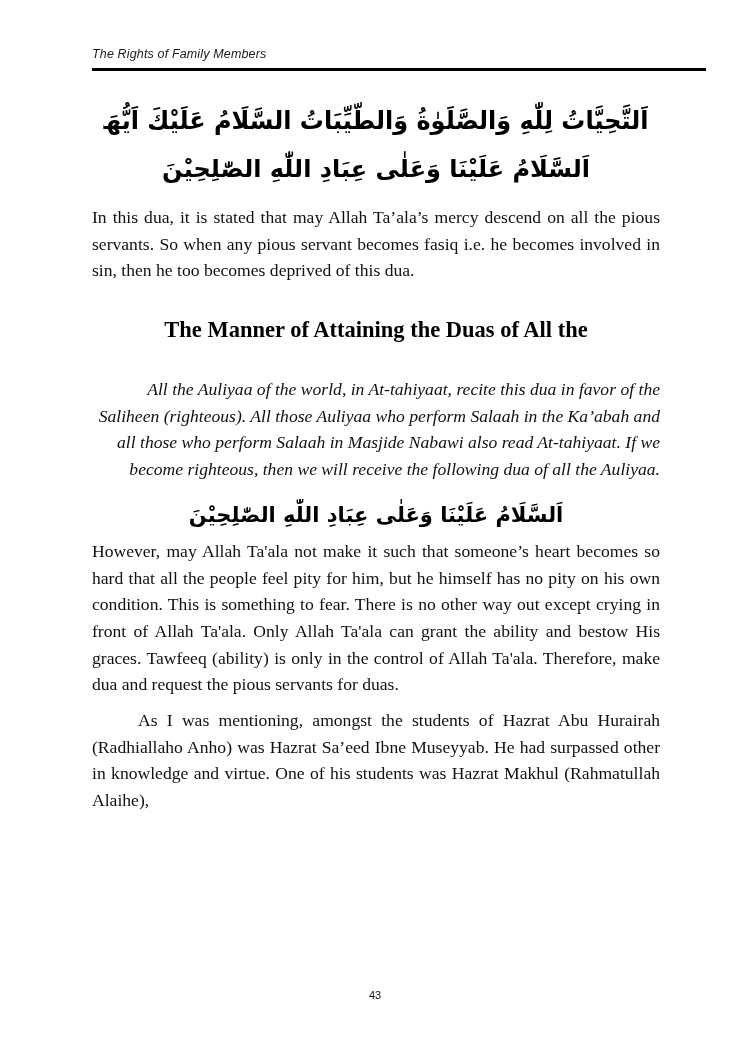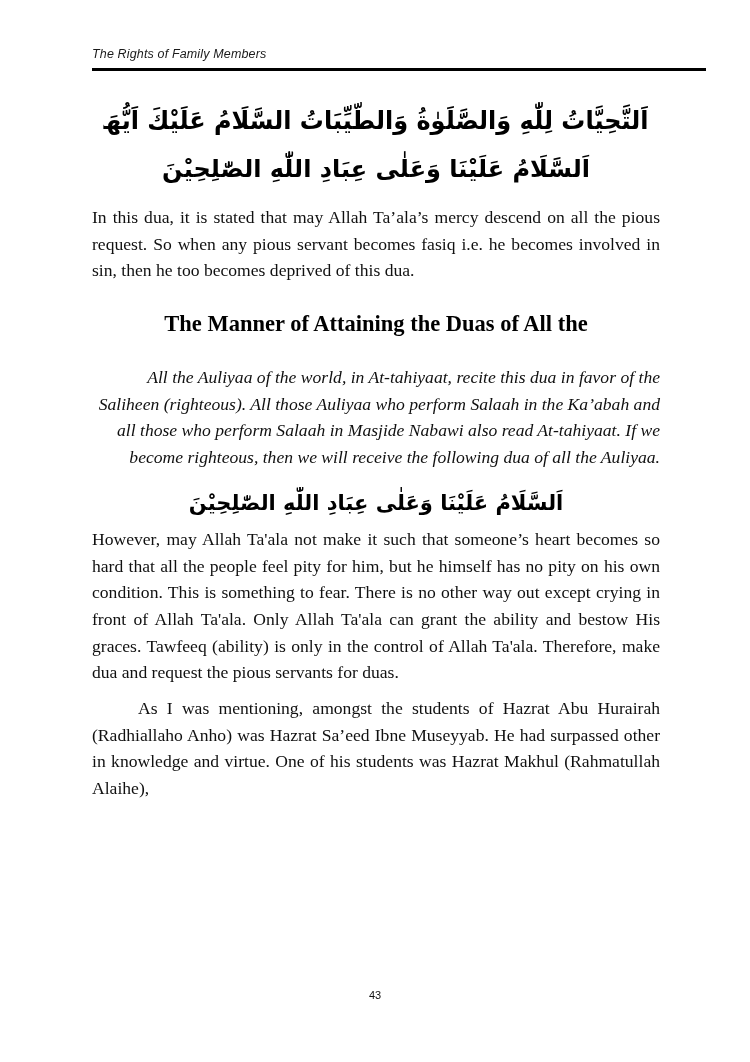--- a/index.html
+++ b/index.html
@@ -102,21 +102,21 @@
   }
   p.body-par.indent {
     text-indent: 46px;
   }
   .gap-sm { height: 9px; }
   .gap-md { height: 16px; }
   .gap-lg { height: 22px; }
 
   
   h2.section-heading {
-    margin: 2px;
+    margin: 8px;
     padding: 0;
     font-size: 22.5px;
     font-weight: 700;
     line-height: 1.42;
     text-align: center;
     color: #000000;
   }
 
   
   .folio {
@@ -143,21 +143,21 @@
   </div>
 
   <div class="content">
 
     <div class="arabic arabic-1">اَلتَّحِيَّاتُ لِلّٰهِ وَالصَّلَوٰةُ وَالطَّيِّبَاتُ السَّلَامُ عَلَيْكَ اَيُّهَا النَّبِىُّ وَرَحْمَةُ اللّٰهِ وَبَرَكَاتُهُ</div>
 
     <div class="arabic arabic-2">اَلسَّلَامُ عَلَيْنَا وَعَلٰى عِبَادِ اللّٰهِ الصّٰلِحِيْنَ</div>
 
     <div class="gap-md"></div>
 
-    <p class="body-par">In this dua, it is stated that may Allah Ta’ala’s mercy descend on all the pious request. So when any pious servant becomes fasiq i.e. he becomes involved in sin, then he too becomes deprived of this dua.</p>
+    <p class="body-par">In this dua, it is stated that may Allah Ta’ala’s mercy descend on all the pious servants. So when any pious servant becomes fasiq i.e. he becomes involved in sin, then he too becomes deprived of this dua.</p>
 
     <div class="gap-lg"></div>
 
     <h2 class="section-heading">
       <span>The Manner of Attaining the Duas of All the</span><br>
     </h2>
 
     <div class="gap-lg"></div>
 
     <p class="body-par ragged indent">All the Auliyaa of the world, in At-tahiyaat, recite this dua in favor of the Saliheen (righteous). All those Auliyaa who perform Salaah in the Ka’abah and all those who perform Salaah in Masjide Nabawi also read At-tahiyaat. If we become righteous, then we will receive the following dua of all the Auliyaa.</p>

